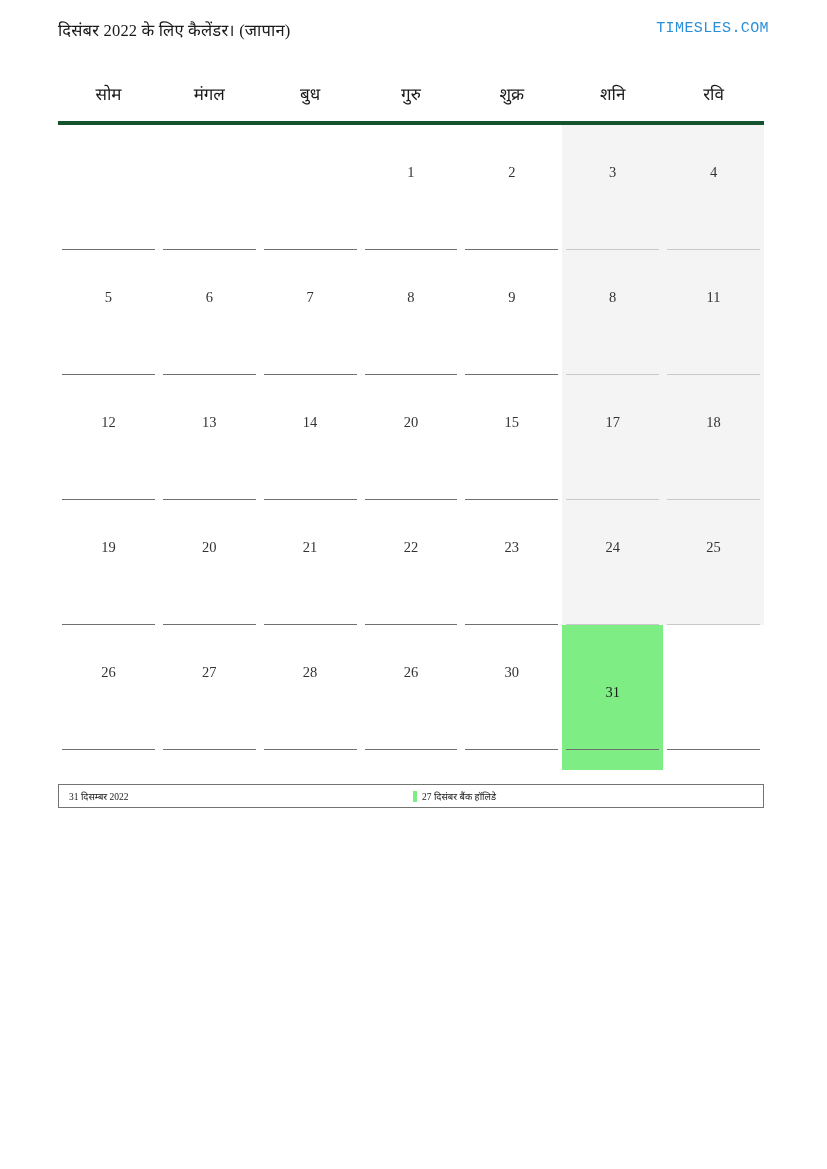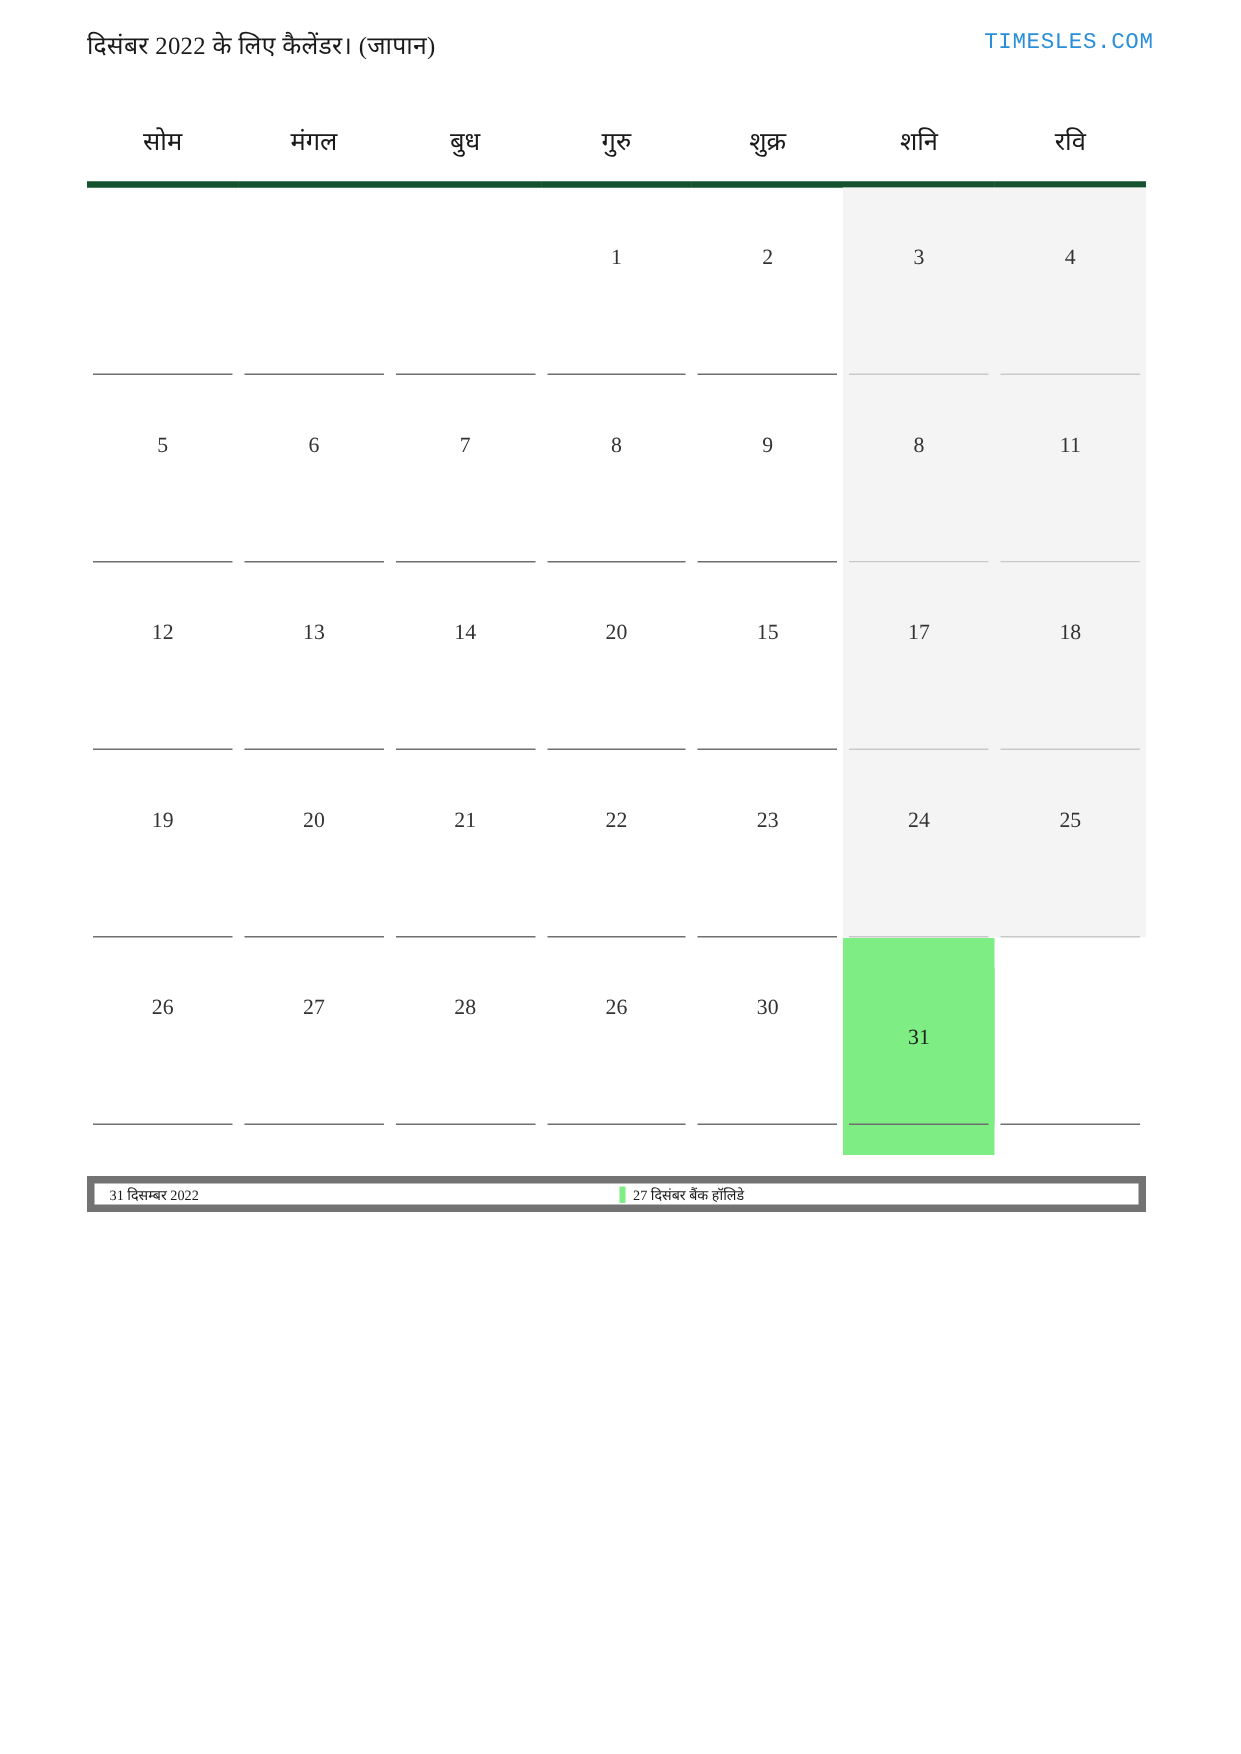--- a/index.html
+++ b/index.html
@@ -118,21 +118,21 @@
   tr.week:last-child td .rule { background: #6f6f6f; }
   tr.week:last-child td.weekend .rule { background: #6f6f6f; }
 
   
   .legend {
     position: absolute;
     top: 784px;
     left: 58px;
     width: 706px;
     height: 24px;
-    border: 5px solid #737373;
+    border: 1px solid #737373;
     box-sizing: border-box;
     display: flex;
     align-items: center;
   }
   .legend-col {
     display: flex;
     align-items: center;
     height: 100%;
     font-size: 9.5px;
     color: #1a1a1a;

